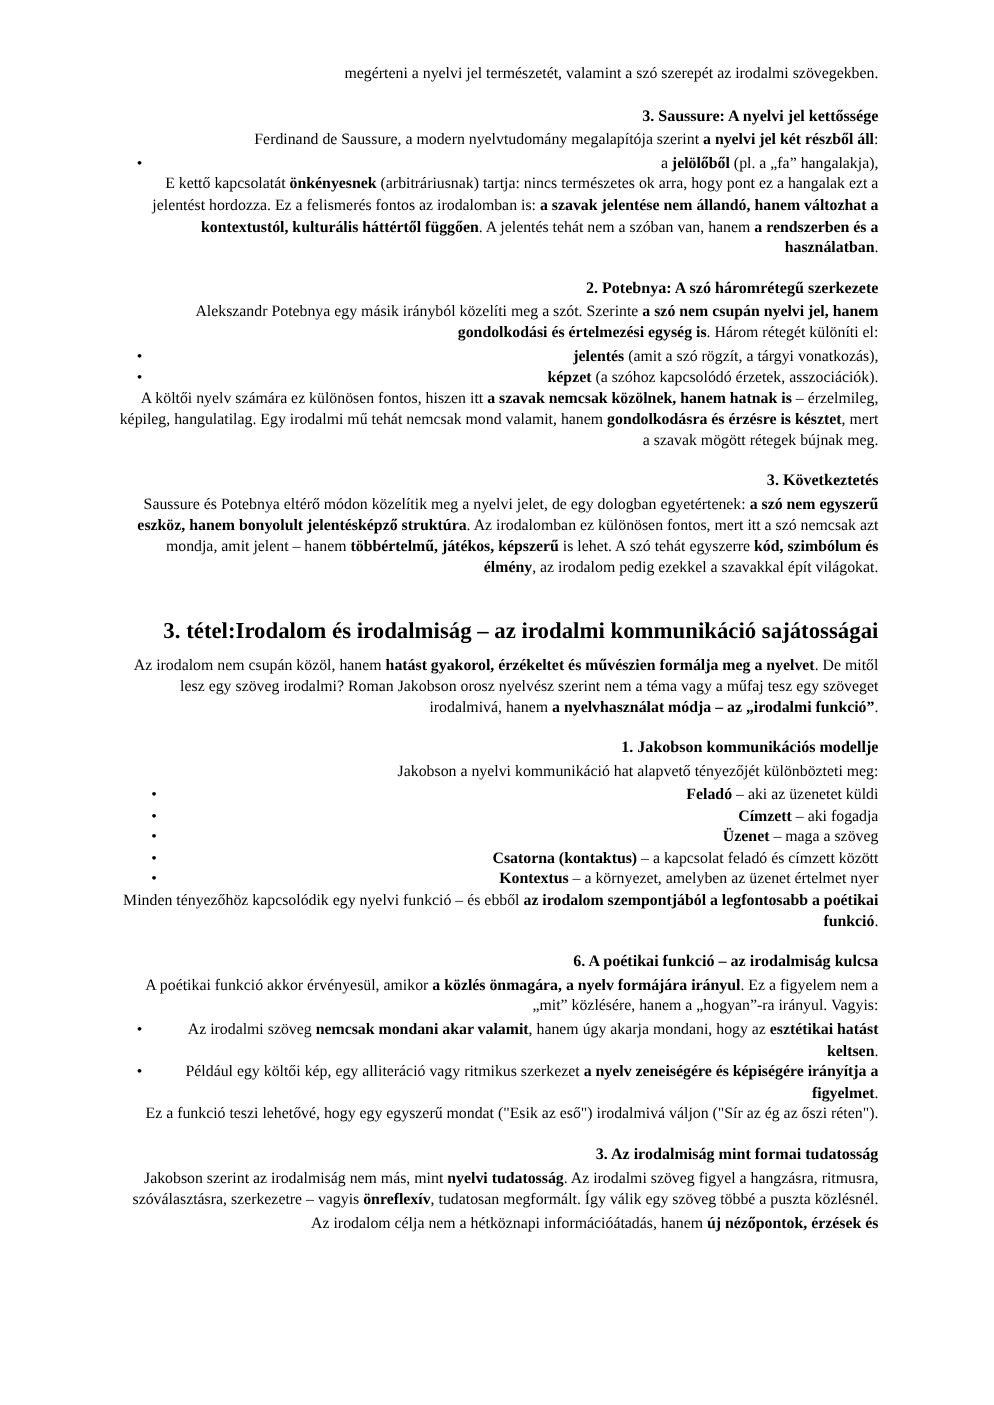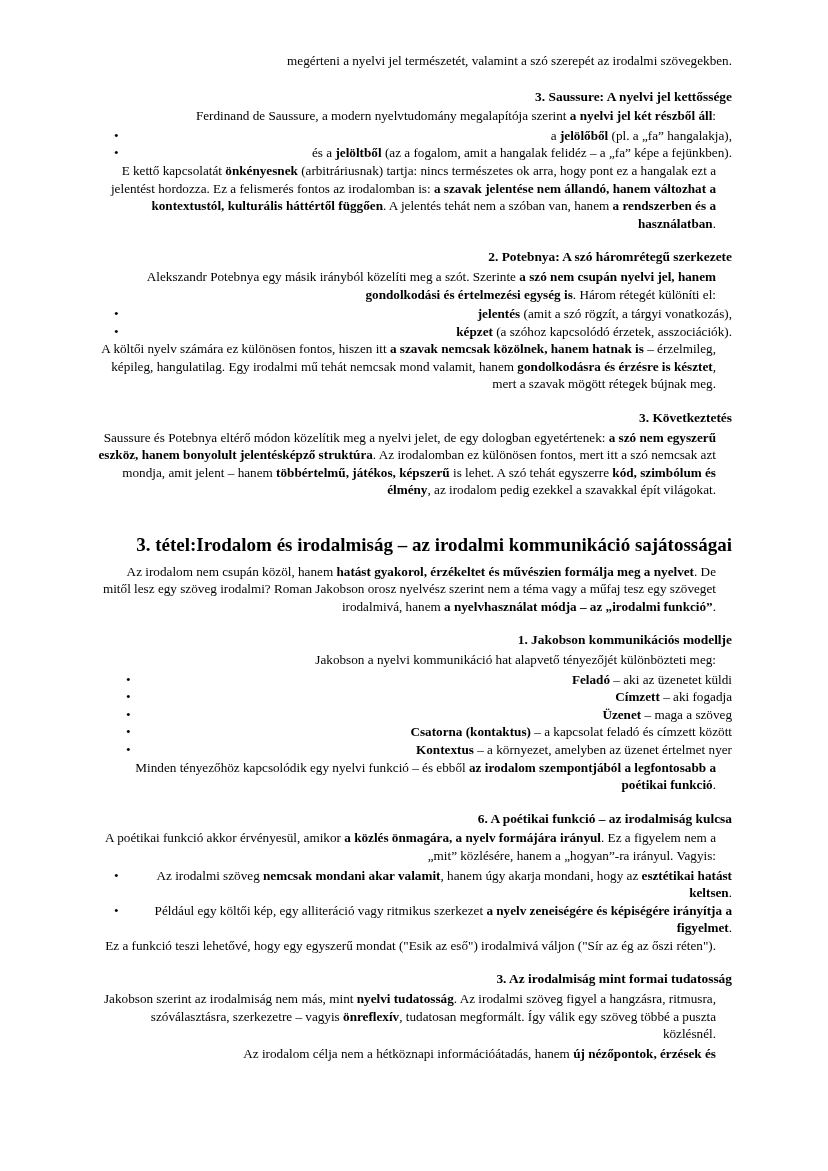--- a/index.html
+++ b/index.html
@@ -22,21 +22,21 @@
   }
   .doc-body {
     font-size: 13.2px;
     line-height: 1.33;
     text-align: right;
   }
   p {
     margin: 0;
   }
   .para {
-    margin: 0 16px 2px 0;
+    margin: 0 0 2px 0;
   }
   .intro-line {
     margin: 0 0 18px 0;
   }
   .section-head {
     font-weight: bold;
     margin: 16px 0 2px 0;
     font-size: 13.4px;
   }
   .section-head.first {
@@ -81,21 +81,20 @@
 <div class="page">
   <div class="doc-body">
 
     <p class="intro-line">megérteni a nyelvi jel természetét, valamint a szó szerepét az irodalmi szövegekben.</p>
 
     <div>
       <div class="section-head first">3. Saussure: A nyelvi jel kettőssége</div>
       <p class="para">Ferdinand de Saussure, a modern nyelvtudomány megalapítója szerint <b>a nyelvi jel két részből áll</b>:</p>
       <ul class="bullets">
         <li>a <b>jelölőből</b> (pl. a „fa” hangalakja),</li>
-        <li>és a <b>jelöltből</b> (az a fogalom, amit a hangalak felidéz – a „fa” képe a fejünkben).</li>
       </ul>
       <p class="para">E kettő kapcsolatát <b>önkényesnek</b> (arbitráriusnak) tartja: nincs természetes ok arra, hogy pont ez a hangalak ezt a jelentést hordozza. Ez a felismerés fontos az irodalomban is: <b>a szavak jelentése nem állandó, hanem változhat a kontextustól, kulturális háttértől függően</b>. A jelentés tehát nem a szóban van, hanem <b>a rendszerben és a használatban</b>.</p>
     </div>
 
     <div>
       <div class="section-head">2. Potebnya: A szó háromrétegű szerkezete</div>
       <p class="para">Alekszandr Potebnya egy másik irányból közelíti meg a szót. Szerinte <b>a szó nem csupán nyelvi jel, hanem gondolkodási és értelmezési egység is</b>. Három rétegét különíti el:</p>
       <ul class="bullets">
         <li><b>jelentés</b> (amit a szó rögzít, a tárgyi vonatkozás),</li>
         <li><b>képzet</b> (a szóhoz kapcsolódó érzetek, asszociációk).</li>

